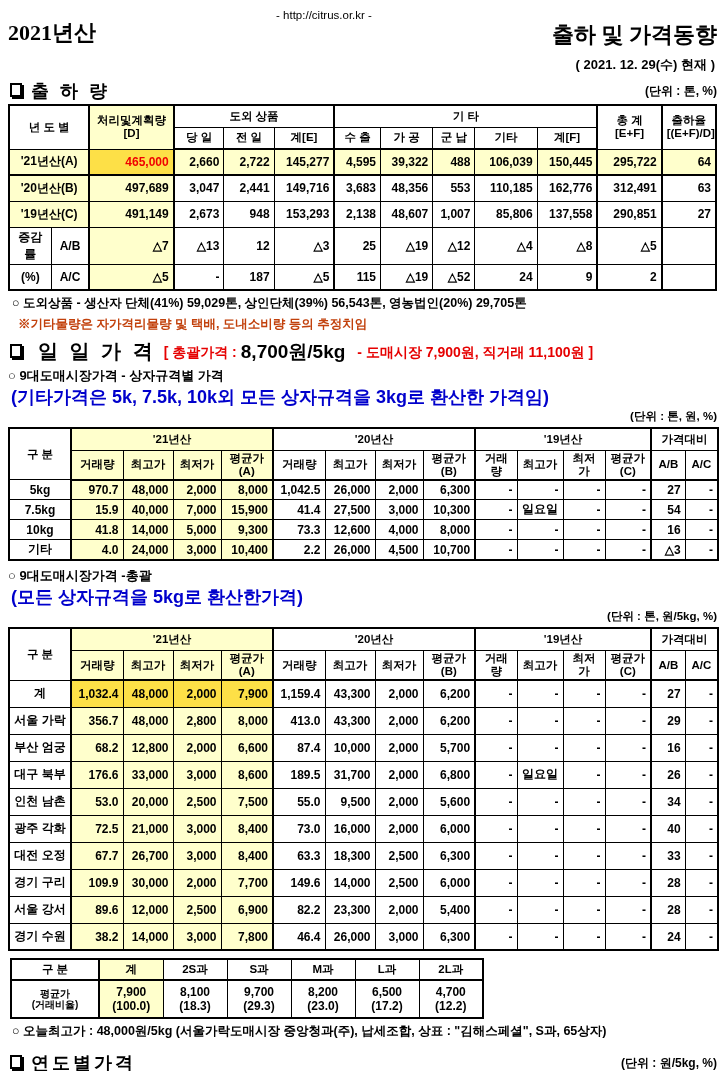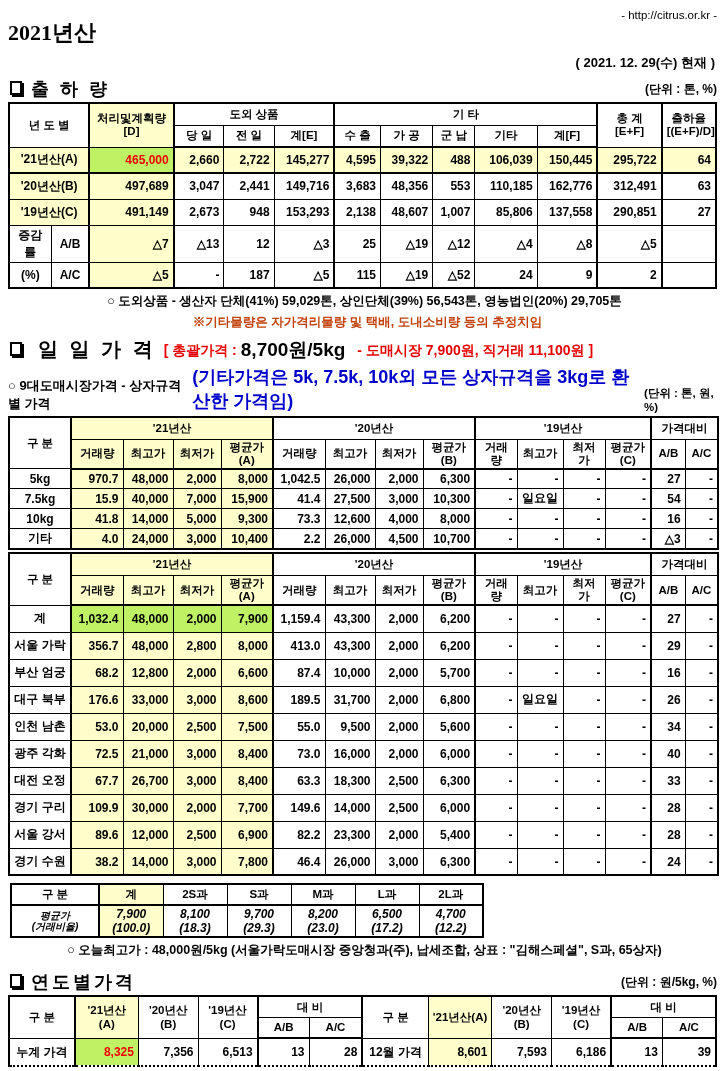--- a/index.html
+++ b/index.html
@@ -23,63 +23,64 @@
   
   .sec-head { display:flex; align-items:flex-end; margin:8px 0 4px 0; }
   .chk { display:inline-block; width:12px; height:14px; border:2px solid #000;
          box-shadow:2px 2px 0 0 #000; margin:0 9px 3px 2px; background:#fff; }
   .sec-title { font-size:18px; font-weight:700; letter-spacing:3px; line-height:1;text-align:center; }
   .sec-title.big { font-size:20px;margin-left:7px; }
   .unit { margin-left:auto; font-size:12px; font-weight:bold; align-self:flex-end; }
   .bracket { color:#e60000; font-weight:900; font-size:14px; margin-left:8px; line-height:1.2; }
   .big-price { font-weight:900; font-size:19px; margin:0 4px; line-height:1; }
 
-  .sub-line { display:flex; align-items:flex-end; margin:6px 0 3px 0; font-size:13px; font-weight:bold; }
+  .sub-line { display:flex; align-items:flex-start; margin:6px 0 3px 0; font-size:13px; font-weight:bold;flex-direction:column; }
   .sub-note-blue { color:#0000cc; margin-left:3px; font-size:18px; }
   .unit.inline { font-size:11.5px; }
 
   
   table { border-collapse:collapse; table-layout:fixed; width:709px; border:2px solid #000; }
   th, td { border:1px solid #000; white-space:pre-line; overflow:hidden; padding:1px 4px; vertical-align:middle; }
   th { font-size:11.5px; font-weight:bold; text-align:center; line-height:1.15; }
   td { font-size:12px; font-weight:bold; text-align:right; }
   thead tr:last-child th { border-bottom:2px solid #000; }
   tr.tb td { border-bottom:2px solid #000; }
   .y   { background:#ffffcc; }
-  .bl  { background:#bef264; }
+  .bl  { background:#fde047; }
   .red { color:#f00000; }
   .c   { text-align:center; }
   .tl  { border-left:2px solid #000; }
   .sm  { font-size:10px; line-height:1.15; }
 
   .t1 thead tr { height:22px; }  .t1 tbody tr { height:26px; }
   .t2 thead tr { height:22px; }  .t2 tbody tr { height:20px; }
   .t3 thead tr { height:22px; }  .t3 tbody tr { height:27px; }
   .t3 { margin-top:2px; }
   .t4 { width:472px; margin:7px 0 0 2px; }
-  .t4 thead tr { height:21px; } .t4 tbody tr { height:32px;font-style:italic; }
+  .t4 thead tr { height:21px; } .t4 tbody tr { height:38px; }
   .t4 td { text-align:center; }
   .t5 thead tr { height:21px; } .t5 tbody tr { height:28px; }
   .t5 { border-bottom:2px dotted #000; }
 
   
-  .note { font-size:12.5px; font-weight:bold; margin:4px 0 0 4px;text-align:center; }
+  .note { font-size:12.5px; font-weight:bold; margin:4px 0 0 4px; }
   .red-note { color:#c2410c; margin-left:10px; }
 </style>
 </head>
 <body>
 
 <div class="page">
 
   <div class="hdr">
     <div class="title-row">
       <span class="t-year">2021년산</span>
       <span class="t-main-wrap">
         <span class="t-url">- http://citrus.or.kr -</span>
       </span>
+      <span class="t-sub">출하 및 가격동향</span>
     </div>
     <div class="t-date">( 2021. 12. 29(수) 현재 )</div>
   </div>
 
   <div class="sec-head">
     <span class="chk"></span>
     <span class="sec-title">출 하 량</span>
     <span class="unit">(단위 : 톤, %)</span>
   </div>
 
@@ -323,20 +324,25 @@
           <td class="tl">-</td>
           <td>-</td>
           <td>-</td>
           <td>-</td>
           <td class="tl">△3</td>
           <td>-</td>
         </tr>
       </tbody>
     </table>
 
+  <div class="sub-line">
+    <span>○ 9대도매시장가격 -총괄</span>
+    <span class="sub-note-blue">(모든 상자규격을 5kg로 환산한가격)</span>
+    <span class="unit inline">(단위 : 톤, 원/5kg, %)</span>
+  </div>
 
   <table class="t3">
     <colgroup>
       <col style="width:62px">
       <col style="width:52px">
         <col style="width:50px">
         <col style="width:48px">
         <col style="width:52px">
       <col style="width:52px">
         <col style="width:50px">

